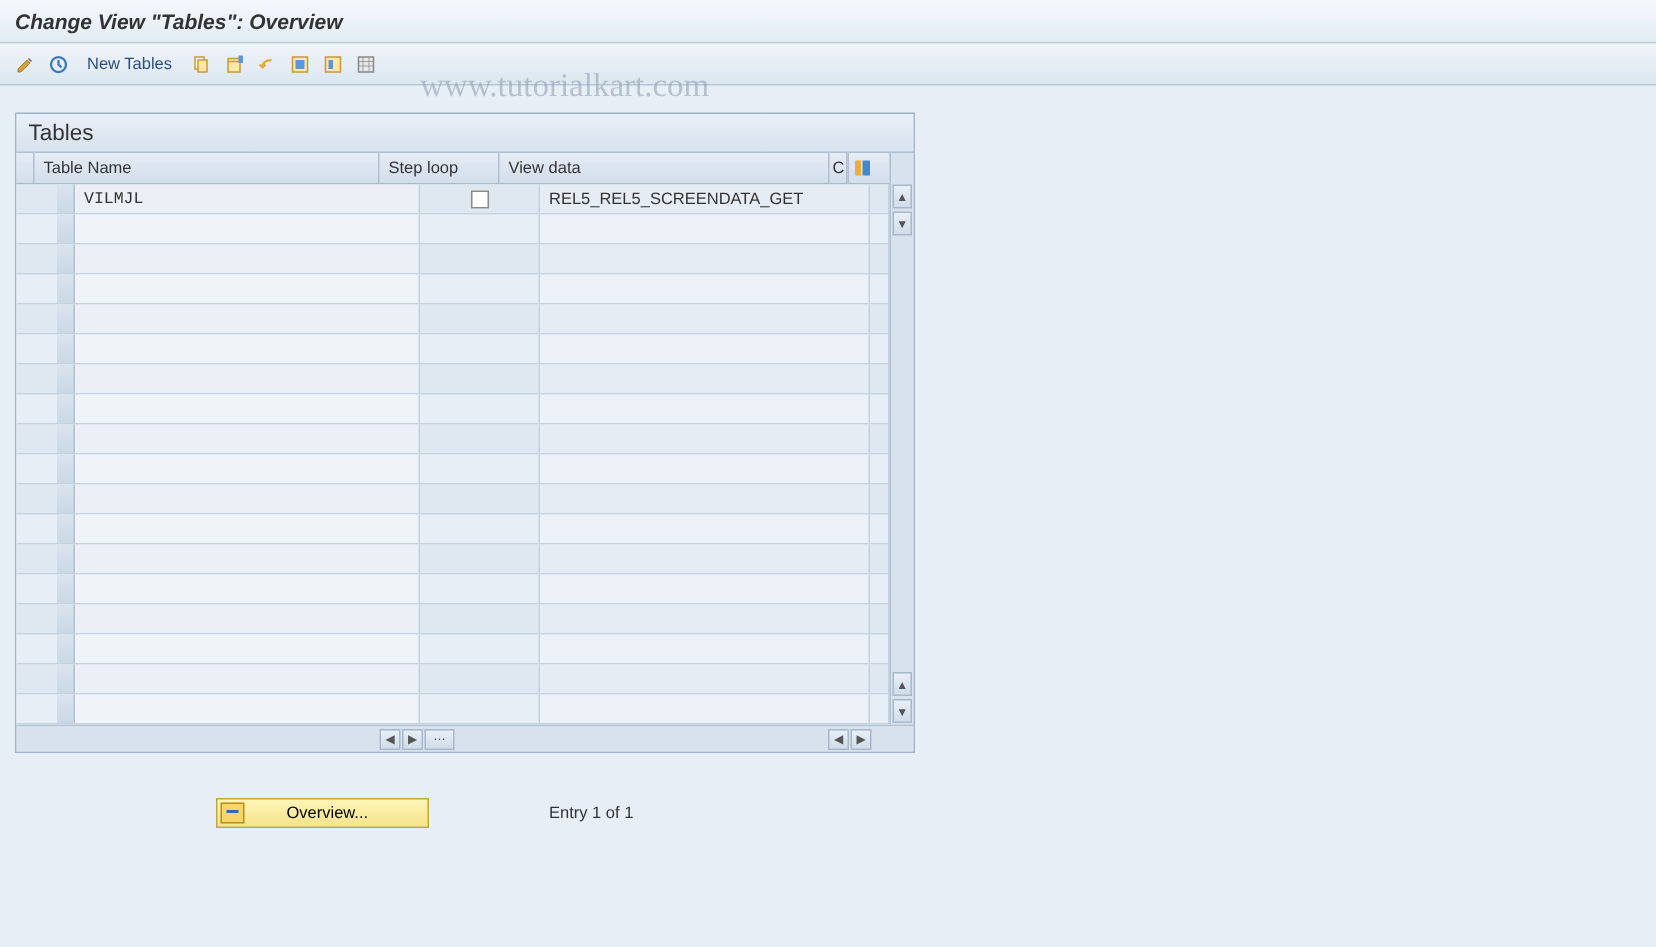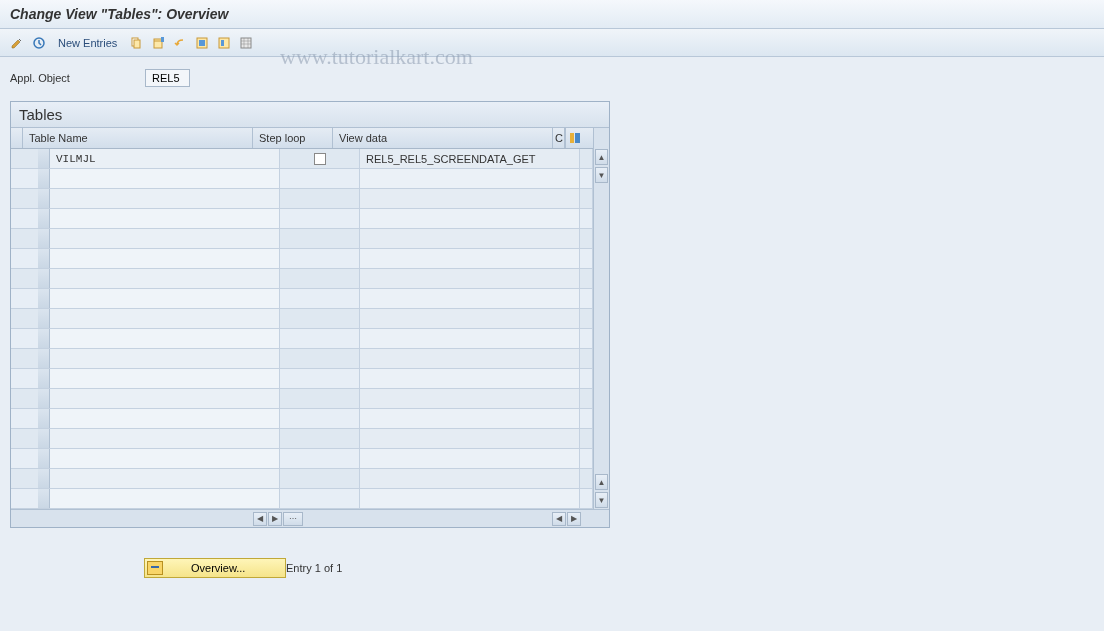--- a/index.html
+++ b/index.html
@@ -221,20 +221,21 @@
       height: 14px;
       background: #f8d568;
       border: 1px solid #b89020;
       margin-right: 28px;
       display: flex;
       align-items: center;
       justify-content: center;
       font-size: 9px;
     }
     .entry-text {
+      margin-left: 80px;
       color: #333;
       font-size: 11px;
     }
     .watermark {
       position: absolute;
       top: 44px;
       left: 280px;
       font-size: 22px;
       color: rgba(140, 155, 175, 0.55);
       font-family: Georgia, serif;
@@ -254,21 +255,21 @@
         <path d="M2 10 L8 4 L10 6 L4 12 L2 12 Z" fill="#d8a038" stroke="#8a6518" stroke-width="0.5"></path>
         <path d="M9 3 L11 5" stroke="#666" stroke-width="1"></path>
       </svg>
   </span>
   <span class="toolbar-icon">
     <svg width="14" height="14" viewBox="0 0 14 14">
         <circle cx="7" cy="7" r="5" fill="none" stroke="#3878b8" stroke-width="1.5"></circle>
         <path d="M7 4 L7 7 L9 9" stroke="#3878b8" stroke-width="1.5" fill="none"></path>
       </svg>
   </span>
-  <span class="toolbar-text">New Entries</span>
+  <span class="toolbar-text">New Tables</span>
   <span class="toolbar-icon">
     <svg width="14" height="14" viewBox="0 0 14 14">
         <rect x="3" y="2" width="6" height="8" fill="#fff" stroke="#c89838"></rect>
         <rect x="5" y="4" width="6" height="8" fill="#fde8a8" stroke="#c89838"></rect>
       </svg>
   </span>
   <span class="toolbar-icon">
     <svg width="14" height="14" viewBox="0 0 14 14">
         <rect x="3" y="3" width="8" height="9" fill="#fde8a8" stroke="#c89838"></rect>
         <path d="M3 5 L11 5" stroke="#c89838"></path>
@@ -296,24 +297,20 @@
     <svg width="14" height="14" viewBox="0 0 14 14">
         <rect x="2" y="2" width="10" height="10" fill="#e8e8e8" stroke="#888"></rect>
         <path d="M2 5 L12 5 M2 8 L12 8 M5 2 L5 12 M9 2 L9 12" stroke="#888" stroke-width="0.5"></path>
       </svg>
   </span>
 </div>
 
 <div class="watermark">www.tutorialkart.com</div>
 
 <div class="content-area">
-  <div class="field-row">
-    <span class="field-label">Appl. Object</span>
-    <span class="field-value">REL5</span>
-  </div>
 
   <div class="table-container">
     <div class="table-title">Tables</div>
     <div class="table-grid">
       <div class="table-main">
         <div class="table-header">
           <div class="row-selector-hdr"></div>
           <div class="hdr-cell col-tname">Table Name</div>
           <div class="hdr-cell col-sloop">Step loop</div>
           <div class="hdr-cell col-rdata">View data</div>

